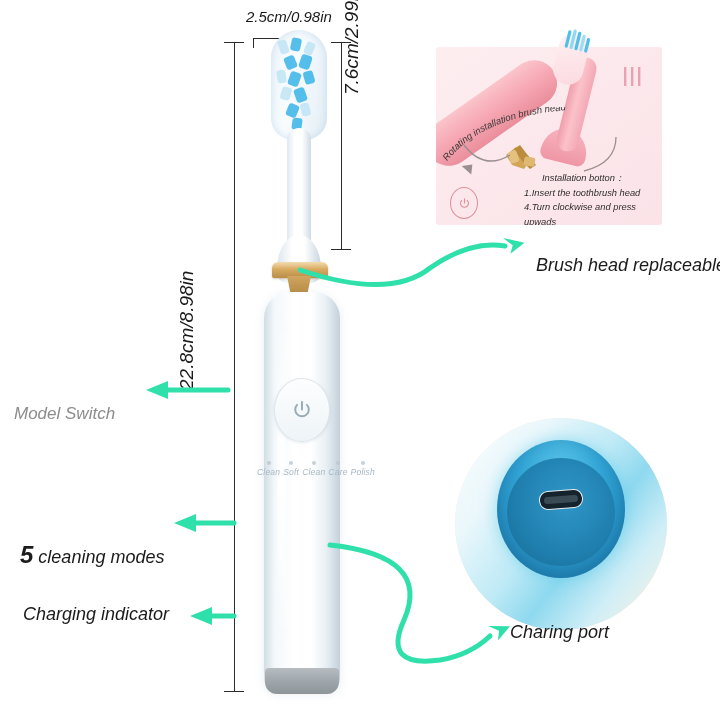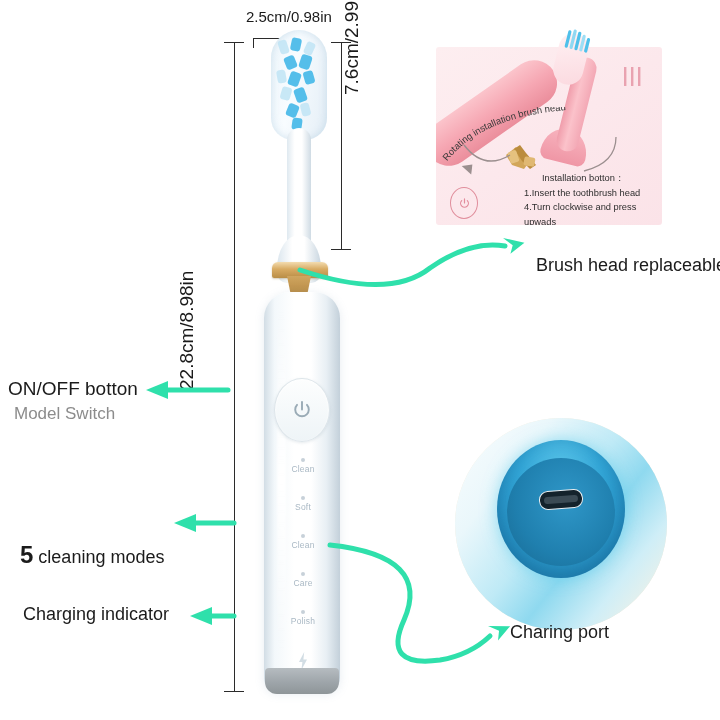--- a/index.html
+++ b/index.html
@@ -3,21 +3,21 @@
 <meta charset="utf-8">
 <style>
   html,body{margin:0;padding:0;}
   body{
     width:720px;height:720px;
     background:#ffffff;
     font-family:"Liberation Sans", sans-serif;
     overflow:hidden;
     position:relative;
   }
-  .stage{position:absolute;inset:0;width:720px;height:720px;}
+  .stage{position:absolute;inset:0;width:720px;height:720px;font-style:italic;}
 
   
   .brush{position:absolute;left:247px;top:30px;width:110px;height:660px;}
 
   .bristle-pad{
     position:absolute;left:24px;top:0px;width:56px;height:110px;
     background:linear-gradient(100deg,#eef6fb 0%,#f8fcff 40%,#e4eef6 100%);
     border-radius:28px 28px 22px 22px;
     box-shadow:inset 0 0 8px rgba(120,170,200,.30);
   }
@@ -75,21 +75,21 @@
     position:absolute;left:27px;top:348px;width:54px;height:62px;
     border:1.5px solid #dde5ea;border-radius:50%/50%;
     background:linear-gradient(180deg,#fdfefe,#eef4f7);
     display:flex;align-items:center;justify-content:center;
     box-shadow:inset 0 1px 3px rgba(255,255,255,.9),0 1px 3px rgba(150,170,185,.25);
   }
   .power-glyph{width:22px;height:22px;}
 
   .modes{
     position:absolute;left:10px;top:428px;width:92px;
-    display:flex;flex-direction:column;align-items:center;gap:21px;
+    display:flex;flex-direction:row;align-items:center;gap:3px;
   }
   .mode-row{display:flex;flex-direction:column;align-items:center;}
   .mode-dot{
     width:4px;height:4px;border-radius:50%;
     background:#b9c6d0;margin-bottom:2px;opacity:.8;
   }
   .mode-label{
     font-size:8.5px;color:#a9b8c4;letter-spacing:.2px;line-height:11px;
     font-family:"Liberation Sans", sans-serif;
   }
@@ -377,21 +377,20 @@
     <path d="M234 523 L196 523" stroke="#2fe0ab" stroke-width="5" fill="none" stroke-linecap="round"></path>
     <path d="M0 0 L22 -9 L22 9 Z" fill="#2fe0ab" transform="translate(174,523)"></path>
 
     <path d="M234 616 L212 616" stroke="#2fe0ab" stroke-width="5" fill="none" stroke-linecap="round"></path>
     <path d="M0 0 L22 -9 L22 9 Z" fill="#2fe0ab" transform="translate(190,616)"></path>
 
     <path d="M330 545 Q 432 556 404 620 Q 382 668 440 660 Q 470 655 490 636" stroke="#2fe0ab" stroke-width="5" fill="none" stroke-linecap="round"></path>
     <path d="M0 0 L21 7 L5 17 L9 8 Z" fill="#2fe0ab" transform="translate(488,626) rotate(-18)"></path>
   </svg>
 
-  <div class="callout c-onoff">ON/OFF botton</div>
   <div class="callout c-model">Model Switch</div>
 
   <div class="callout c-modes">
     <b>5</b><span> cleaning modes</span>
   </div>
 
   <div class="callout c-charging">Charging indicator</div>
   <div class="callout c-brushhead">Brush head replaceable</div>
   <div class="callout c-port">Charing port</div>
 

